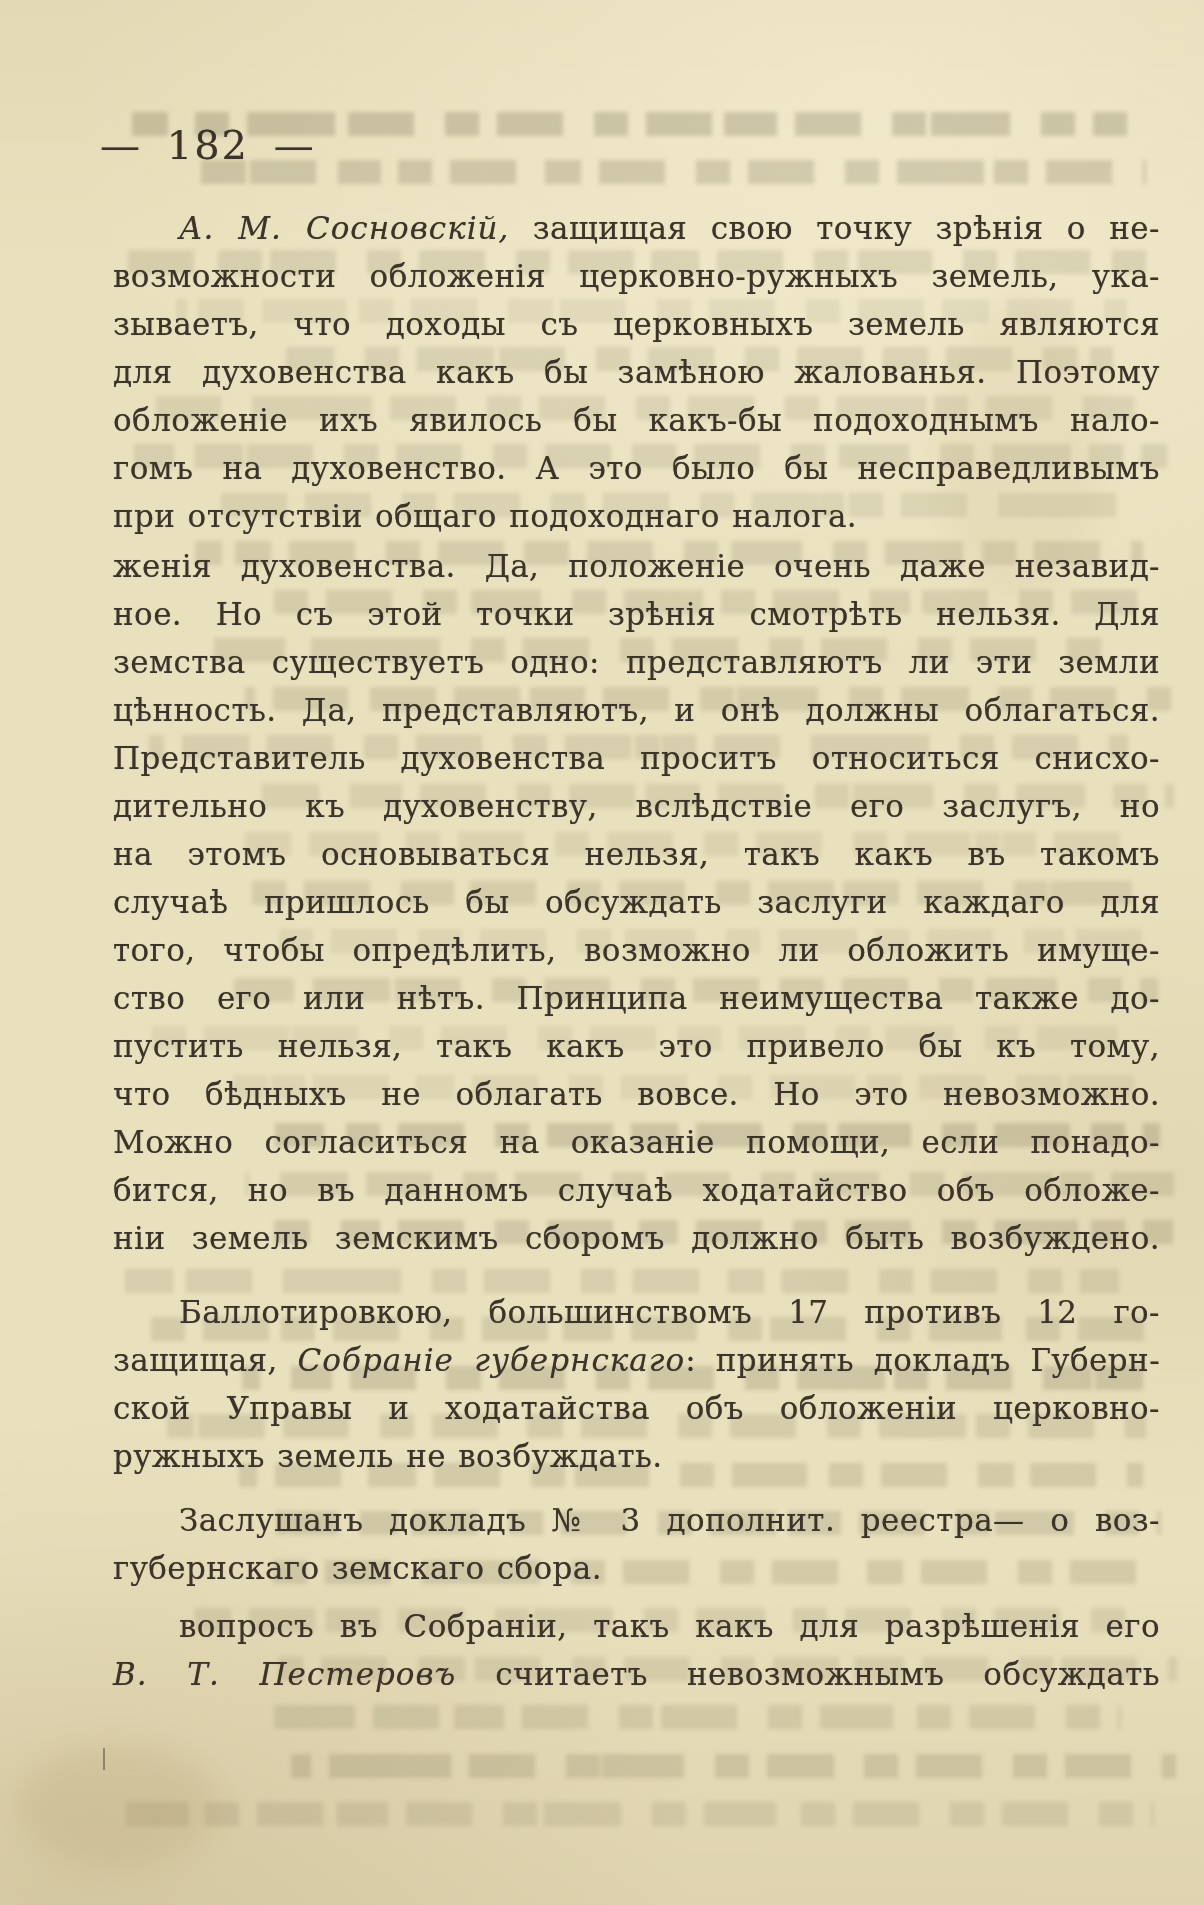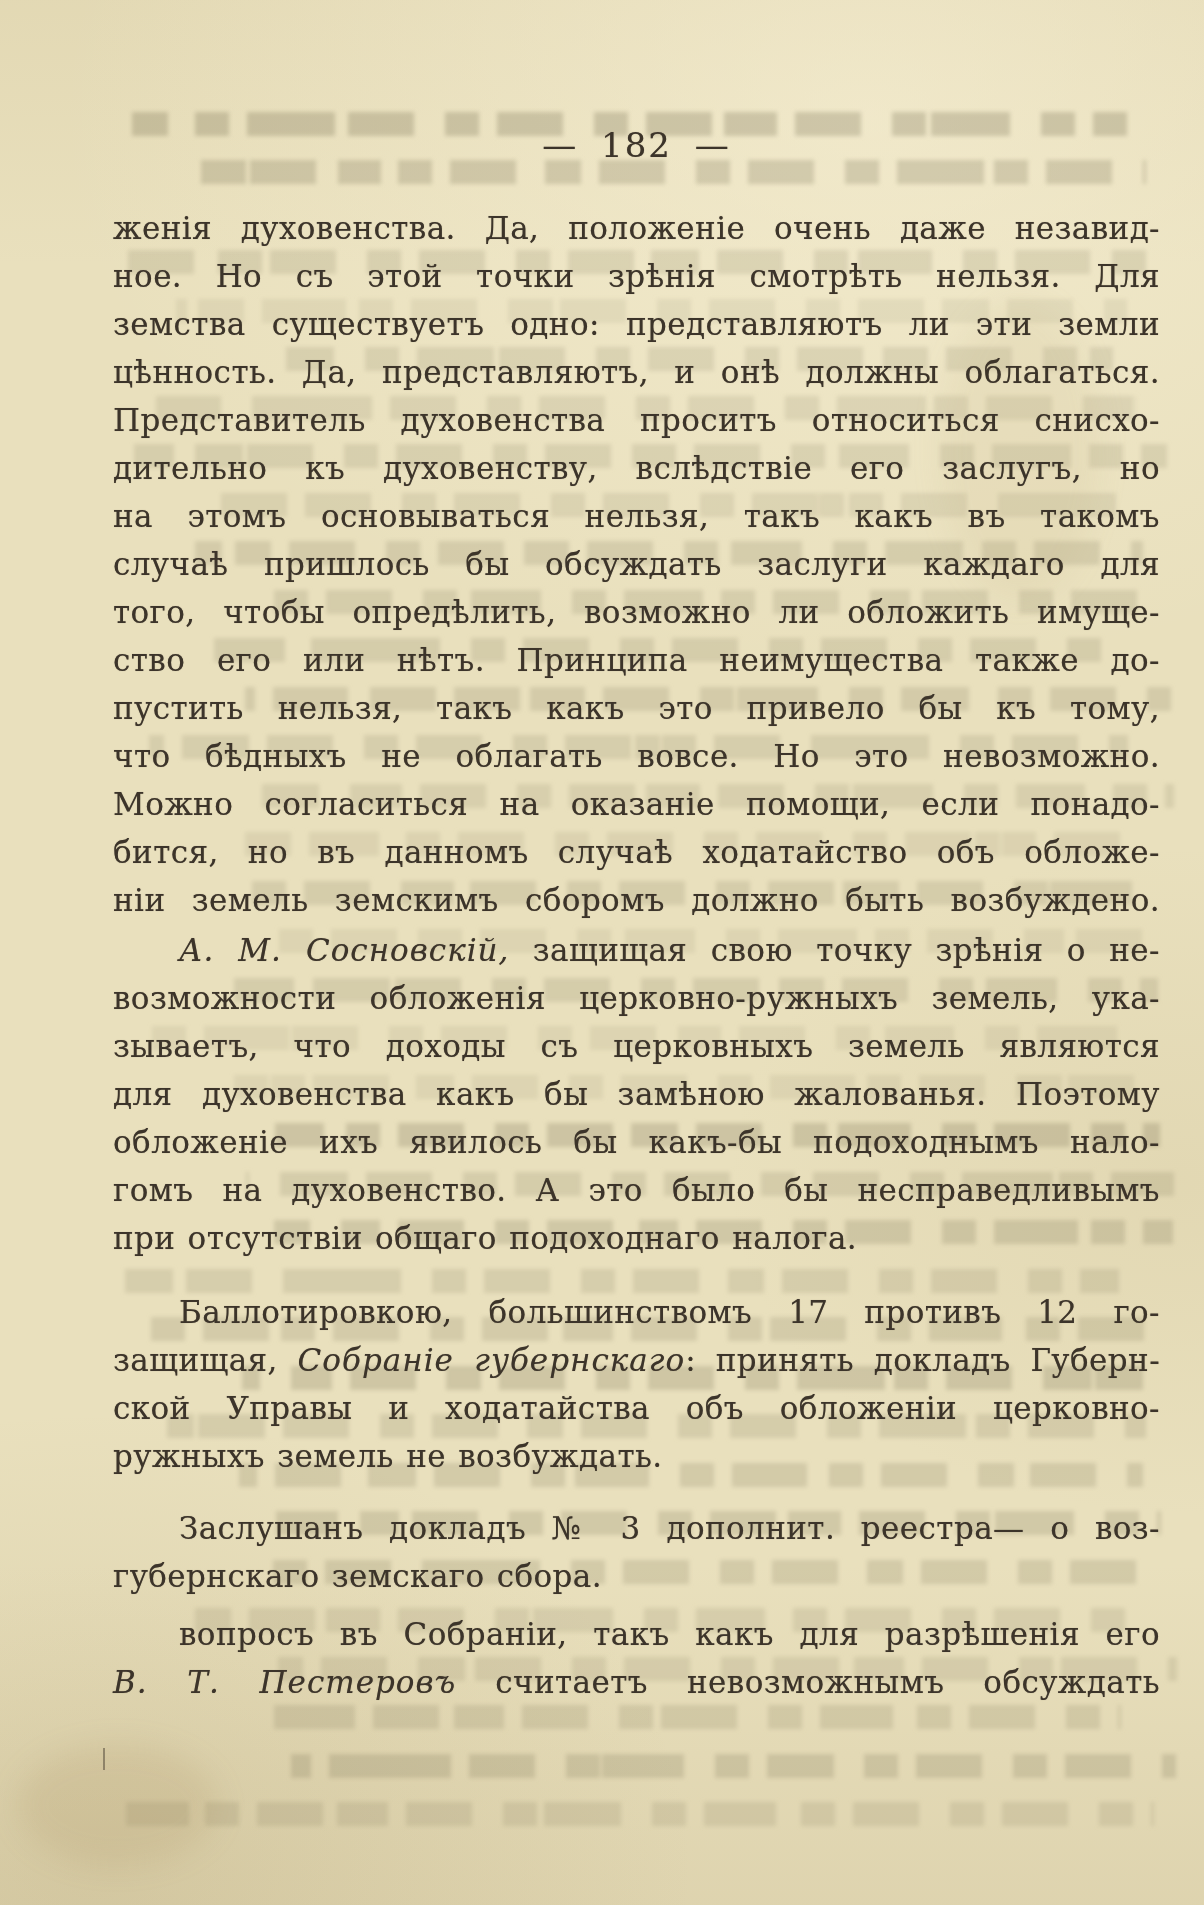--- a/index.html
+++ b/index.html
@@ -9,34 +9,34 @@
     background:
       radial-gradient(1300px 900px at 72% 6%, rgba(249,242,216,.55), rgba(249,242,216,0) 62%),
       radial-gradient(1000px 760px at 8% 98%, rgba(150,130,80,.16), rgba(150,130,80,0) 60%),
       radial-gradient(760px 560px at 98% 62%, rgba(175,156,105,.12), rgba(175,156,105,0) 60%),
       linear-gradient(180deg, rgba(172,152,100,.10), rgba(172,152,100,0) 14%, rgba(172,152,100,0) 82%, rgba(150,128,78,.13)),
       #e9e0bd;
     font-family:"DejaVu Serif", "Liberation Serif", serif;
     color:#3c342a;
   }
   .header{
-    position:absolute;top:124px;left:113px;width:1047px;height:42px;
-    text-align:center;font-size:34px;line-height:42px;
+    position:absolute;top:124px;left:100px;width:1047px;height:42px;
+    text-align:left;font-size:40px;line-height:42px;
     letter-spacing:2px;word-spacing:10px;
     text-shadow:0 0 .7px rgba(60,50,40,.5);
   }
   .text-block{
     position:absolute;top:204px;left:113px;width:1047px;
     font-size:31px;letter-spacing:.4px;word-spacing:2px;
     text-shadow:0 0 .7px rgba(60,50,40,.5);
   }
   .para{margin:0;}
   .para:nth-child(2){margin-top:2px;}
   .para:nth-child(3){margin-top:26px;}
-  .para:nth-child(4){margin-top:24px;}
+  .para:nth-child(4){margin-top:16px;}
   .para:nth-child(5){margin-top:10px;}
   .line{
     height:48px;line-height:48px;white-space:nowrap;
     text-align:justify;text-align-last:justify;
   }
   .line.last{text-align-last:left;white-space:normal;}
   .para.indent .line:first-child{text-indent:66px;}
   em{font-style:italic;letter-spacing:1px;}
   .ghosts{position:absolute;inset:0;pointer-events:none;}
   .ghost{
@@ -90,45 +90,45 @@
       <div class="ghost" style="top: 1608px; left: 177px; width: 948px; opacity: 0.13; background-position: 20px 0px, 78px 0px;"></div>
       <div class="ghost" style="top: 1657px; left: 278px; width: 899px; opacity: 0.13; background-position: 145px 0px, 91px 0px;"></div>
       <div class="ghost" style="top: 1705px; left: 274px; width: 847px; opacity: 0.15; background-position: 47px 0px, 109px 0px;"></div>
       <div class="ghost" style="top: 1754px; left: 291px; width: 885px; opacity: 0.18; background-position: 126px 0px, 33px 0px;"></div>
       <div class="ghost" style="top: 1802px; left: 126px; width: 1028px; opacity: 0.13; background-position: 79px 0px, 140px 0px;"></div>
     </div>
   <div class="stain s1"></div>
   <div class="stain s2"></div>
   <div class="header">— 182 —</div>
   <div class="text-block">
+      <div class="para indent">
+        <div class="line"><em>А. М. Сосновскій,</em><span> защищая свою точку зрѣнія о не-</span></div>
+        <div class="line"><span>возможности обложенія церковно-ружныхъ земель, ука-</span></div>
+        <div class="line"><span>зываетъ, что доходы съ церковныхъ земель являются</span></div>
+        <div class="line"><span>для духовенства какъ бы замѣною жалованья. Поэтому</span></div>
+        <div class="line"><span>обложеніе ихъ явилось бы какъ-бы подоходнымъ нало-</span></div>
+        <div class="line"><span>гомъ на духовенство. А это было бы несправедливымъ</span></div>
+        <div class="line last"><span>при отсутствіи общаго подоходнаго налога.</span></div>
+      </div>
       <div class="para">
         <div class="line"><span>женія духовенства. Да, положеніе очень даже незавид-</span></div>
         <div class="line"><span>ное. Но съ этой точки зрѣнія смотрѣть нельзя. Для</span></div>
         <div class="line"><span>земства существуетъ одно: представляютъ ли эти земли</span></div>
         <div class="line"><span>цѣнность. Да, представляютъ, и онѣ должны облагаться.</span></div>
         <div class="line"><span>Представитель духовенства проситъ относиться снисхо-</span></div>
         <div class="line"><span>дительно къ духовенству, вслѣдствіе его заслугъ, но</span></div>
         <div class="line"><span>на этомъ основываться нельзя, такъ какъ въ такомъ</span></div>
         <div class="line"><span>случаѣ пришлось бы обсуждать заслуги каждаго для</span></div>
         <div class="line"><span>того, чтобы опредѣлить, возможно ли обложить имуще-</span></div>
         <div class="line"><span>ство его или нѣтъ. Принципа неимущества также до-</span></div>
         <div class="line"><span>пустить нельзя, такъ какъ это привело бы къ тому,</span></div>
         <div class="line"><span>что бѣдныхъ не облагать вовсе. Но это невозможно.</span></div>
         <div class="line"><span>Можно согласиться на оказаніе помощи, если понадо-</span></div>
         <div class="line"><span>бится, но въ данномъ случаѣ ходатайство объ обложе-</span></div>
         <div class="line"><span>ніи земель земскимъ сборомъ должно быть возбуждено.</span></div>
-      </div>
-      <div class="para indent">
-        <div class="line"><em>А. М. Сосновскій,</em><span> защищая свою точку зрѣнія о не-</span></div>
-        <div class="line"><span>возможности обложенія церковно-ружныхъ земель, ука-</span></div>
-        <div class="line"><span>зываетъ, что доходы съ церковныхъ земель являются</span></div>
-        <div class="line"><span>для духовенства какъ бы замѣною жалованья. Поэтому</span></div>
-        <div class="line"><span>обложеніе ихъ явилось бы какъ-бы подоходнымъ нало-</span></div>
-        <div class="line"><span>гомъ на духовенство. А это было бы несправедливымъ</span></div>
-        <div class="line last"><span>при отсутствіи общаго подоходнаго налога.</span></div>
       </div>
       <div class="para indent">
         <div class="line"><span>Баллотировкою, большинствомъ 17 противъ 12 го-</span></div>
         <div class="line"><span>защищая, </span><em>Собраніе губернскаго</em><span>: принять докладъ Губерн-</span></div>
         <div class="line"><span>ской Управы и ходатайства объ обложеніи церковно-</span></div>
         <div class="line last"><span>ружныхъ земель не возбуждать.</span></div>
       </div>
       <div class="para indent">
         <div class="line"><span>Заслушанъ докладъ № 3 дополнит. реестра— о воз-</span></div>
         <div class="line last"><span>губернскаго земскаго сбора.</span></div>

